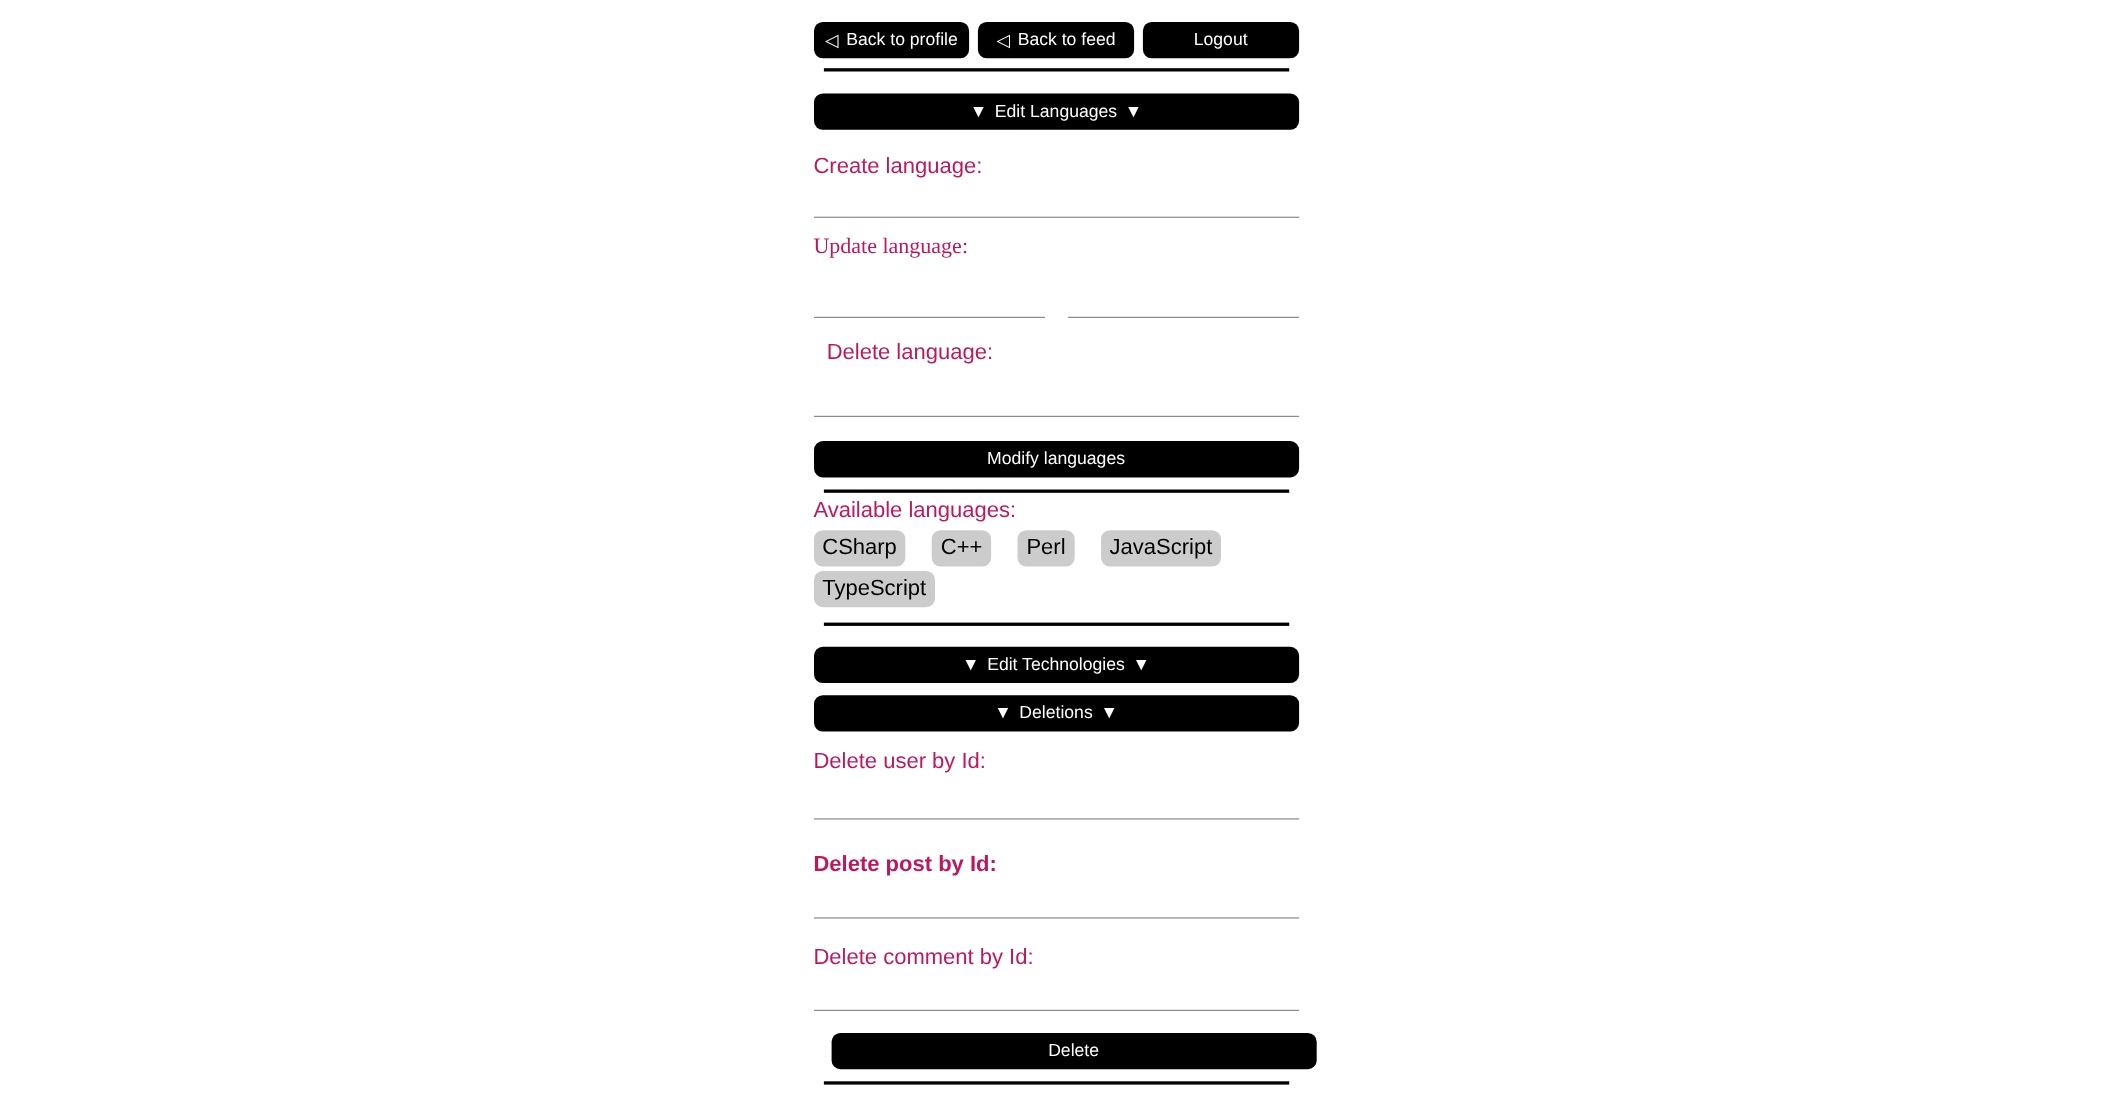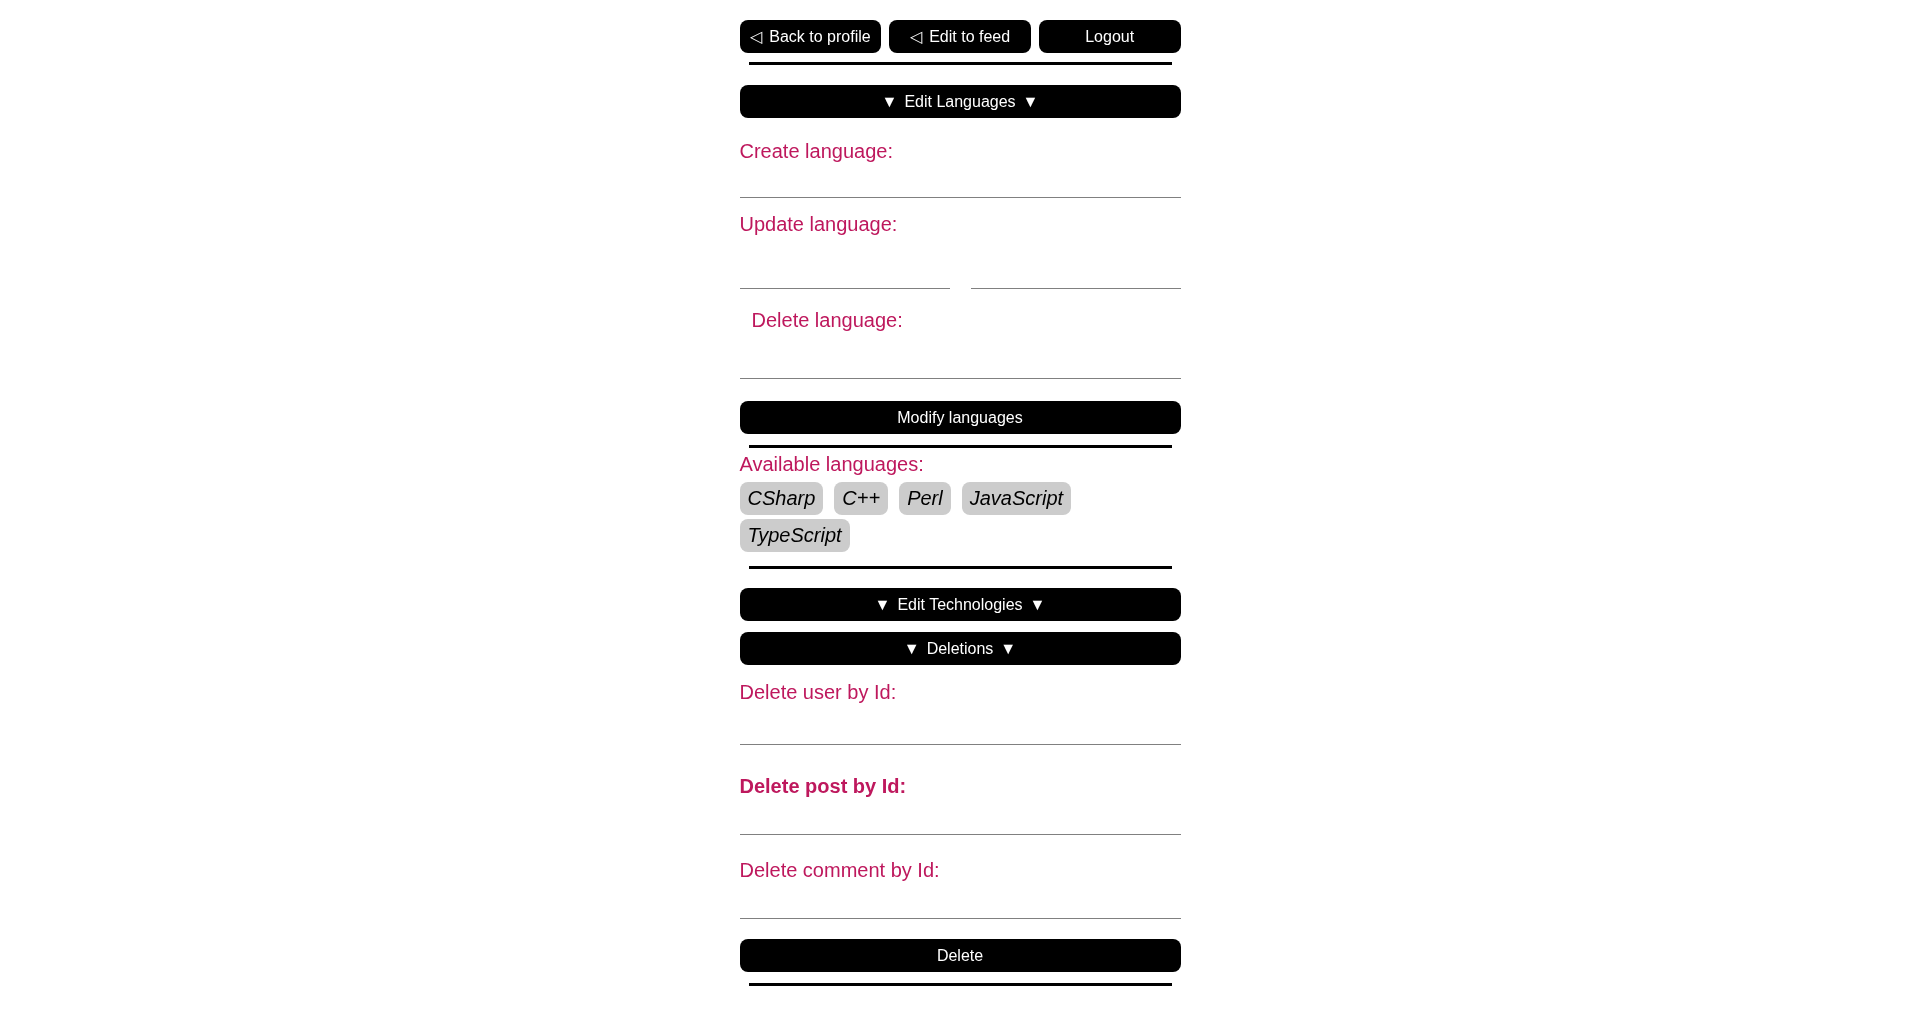--- a/index.html
+++ b/index.html
@@ -29,21 +29,21 @@
   .divider.d4 { margin-top: 11px; }
 
   .toggle-btn.langs { margin-top: 20px; }
   .toggle-btn.tech  { margin-top: 19px; }
   .toggle-btn.dels  { margin-top: 11px; }
 
   .field-label {
     display: block; font-size: 20px; line-height: 23px; color: #be185d;
   }
   .lbl-create { margin-top: 22px; }
-  .lbl-update { margin-top: 15px; }
+  .lbl-update { margin-top: 15px; font-family: Liberation Serif, serif; }
   .lbl-del-lang { margin-top: 20px; margin-left: 12px; }
   .lbl-available { margin-top: 5px; }
   .lbl-del-user { margin-top: 16px; }
   .lbl-del-post { margin-top: 30px; font-weight: bold; }
   .lbl-del-comment { margin-top: 24px; }
 
   .line-input {
     display: block; width: 100%; height: 35px;
     border: none; border-bottom: 1px solid #808080;
     background: transparent; outline: none; padding: 0 2px;
@@ -51,44 +51,44 @@
   }
   .in-create { margin-top: 0; }
   .update-row { display: flex; justify-content: space-between; margin-top: 18px; }
   .update-row .line-input { width: 210px; }
   .in-del-lang { margin-top: 12px; }
   .in-del-user { margin-top: 6px; }
   .in-del-post { margin-top: 2px; }
   .in-del-comment { margin-top: 2px; }
 
   .modify-btn { margin-top: 22px; }
-  .delete-btn { margin-top: 20px; }
+  .delete-btn { margin-top: 20px; margin-left: 16px; }
 
   .tags { margin-top: 6px; }
-  .tags-row { display: flex; gap: 11px; font-style: italic; }
+  .tags-row { display: flex; gap: 24px; }
   .tags-row + .tags-row { margin-top: 4px; align-items: flex-end; }
   .tag {
     background: #cccccc; color: #000; border-radius: 8px;
     padding: 5px 8px; font-size: 20px; line-height: 23px; display: inline-block;
   }
 </style>
 </head>
 <body>
 
 <div class="page">
   <div class="col">
 
     <div class="btn-row">
       <button class="btn">
         <span>◁</span>
         <span>Back to profile</span>
       </button>
       <button class="btn">
         <span>◁</span>
-        <span>Edit to feed</span>
+        <span>Back to feed</span>
       </button>
       <button class="btn">
         <span>Logout</span>
       </button>
     </div>
 
     <hr class="divider d1">
 
     <button class="btn wide toggle-btn langs">
       <span>▼</span>

